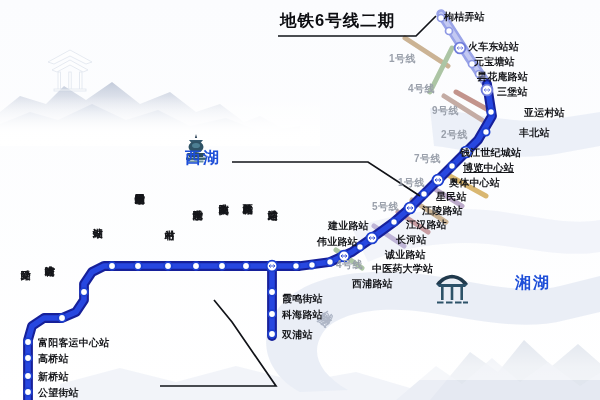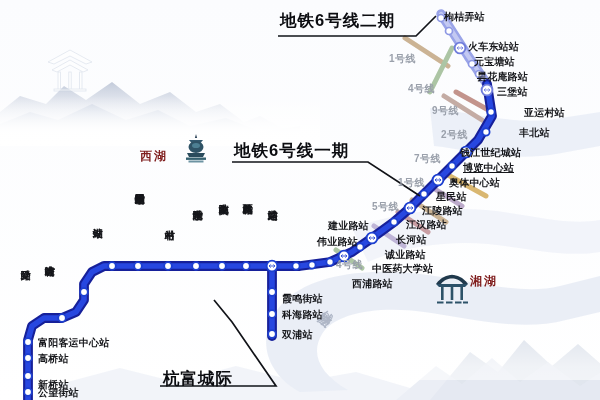--- a/index.html
+++ b/index.html
@@ -10,21 +10,21 @@
   }
   #stage{position:absolute;inset:0;width:600px;height:400px;overflow:hidden;background:#fdfdfe;}
   #stage svg{position:absolute;left:0;top:0;}
   .lyr{position:absolute;left:0;top:0;width:600px;height:356px;}
 
   
   .lbl{position:absolute;white-space:nowrap;color:#15161a;font-weight:700;line-height:1;}
   .st{font-size:10px;letter-spacing:.2px;}
   .st.vert{writing-mode:vertical-rl;text-orientation:upright;white-space:nowrap;line-height:1.02;letter-spacing:0px;}
   .phase{font-size:16.5px;font-weight:700;color:#0b0c10;letter-spacing:1px;}
-  .mark{font-size:12px;font-weight:700;color:#7f1d1d;letter-spacing:2px;}
+  .mark{font-size:16px;font-weight:700;color:#1d4ed8;letter-spacing:2px;margin-left:45px;}
   .xline{position:absolute;white-space:nowrap;font-size:10px;font-weight:700;color:#9aa0ab;letter-spacing:.5px;}
   .river{position:absolute;font-size:12px;font-weight:700;color:#aeb6c6;
          writing-mode:vertical-rl;text-orientation:upright;letter-spacing:2px;}
 </style>
 </head>
 <body>
 
 <div id="stage">
 
   <svg width="600" height="400" aria-hidden="true">
@@ -222,22 +222,20 @@
         <rect x="-6" y="11.5" width="6.5" height="2"></rect>
         <rect x="3" y="11.5" width="6.5" height="2"></rect>
         <rect x="11" y="11.5" width="5" height="2"></rect>
       </g>
     </g>
   </svg>
 
   <div class="lyr">
 
     <div class="lbl phase" style="left:280px;top:12px;">地铁6号线二期</div>
-    <div class="lbl phase" style="left:234px;top:142px;">地铁6号线一期</div>
-    <div class="lbl phase" style="left:163px;top:370px;">杭富城际</div>
 
     <div class="lbl mark" style="left:140px;top:150px;">西湖</div>
     <div class="lbl mark" style="left:470px;top:275px;">湘湖</div>
 
     <div class="river" style="left:330px;top:300px;transform:rotate(40deg);transform-origin:left top;">钱塘江</div>
 
     <div class="xline" style="left:389px;top:52px;">1号线</div>
     <div class="xline" style="left:408px;top:82px;">4号线</div>
     <div class="xline" style="left:432px;top:104px;">9号线</div>
     <div class="xline" style="left:441px;top:128px;">2号线</div>
@@ -272,21 +270,21 @@
     <div class="lbl st vert" style="left:218px;top:196px;height:64px;">美院象山站</div>
     <div class="lbl st vert" style="left:192px;top:202px;height:58px;">音乐学院站</div>
     <div class="lbl st vert" style="left:164px;top:222px;height:38px;">中村站</div>
     <div class="lbl st vert" style="left:134px;top:186px;height:74px;">野生动物园东站</div>
     <div class="lbl st vert" style="left:92px;top:220px;height:40px;">银湖站</div>
     <div class="lbl st vert" style="left:44px;top:258px;height:52px;">虎啸杏站</div>
     <div class="lbl st vert" style="left:20px;top:262px;height:50px;">受降站</div>
 
     <div class="lbl st" style="left:38px;top:338px;">富阳客运中心站</div>
     <div class="lbl st" style="left:38px;top:354px;">高桥站</div>
-    <div class="lbl st" style="left:38px;top:372px;margin-top:8px;">新桥站</div>
+    <div class="lbl st" style="left:38px;top:372px;">新桥站</div>
     <div class="lbl st" style="left:38px;top:388px;">公望街站</div>
 
     <div class="lbl st" style="left:282px;top:288px;margin-top:6px;">霞鸣街站</div>
     <div class="lbl st" style="left:282px;top:310px;">科海路站</div>
     <div class="lbl st" style="left:282px;top:330px;">双浦站</div>
 
   </div>
 </div>
 
 </body></html>

